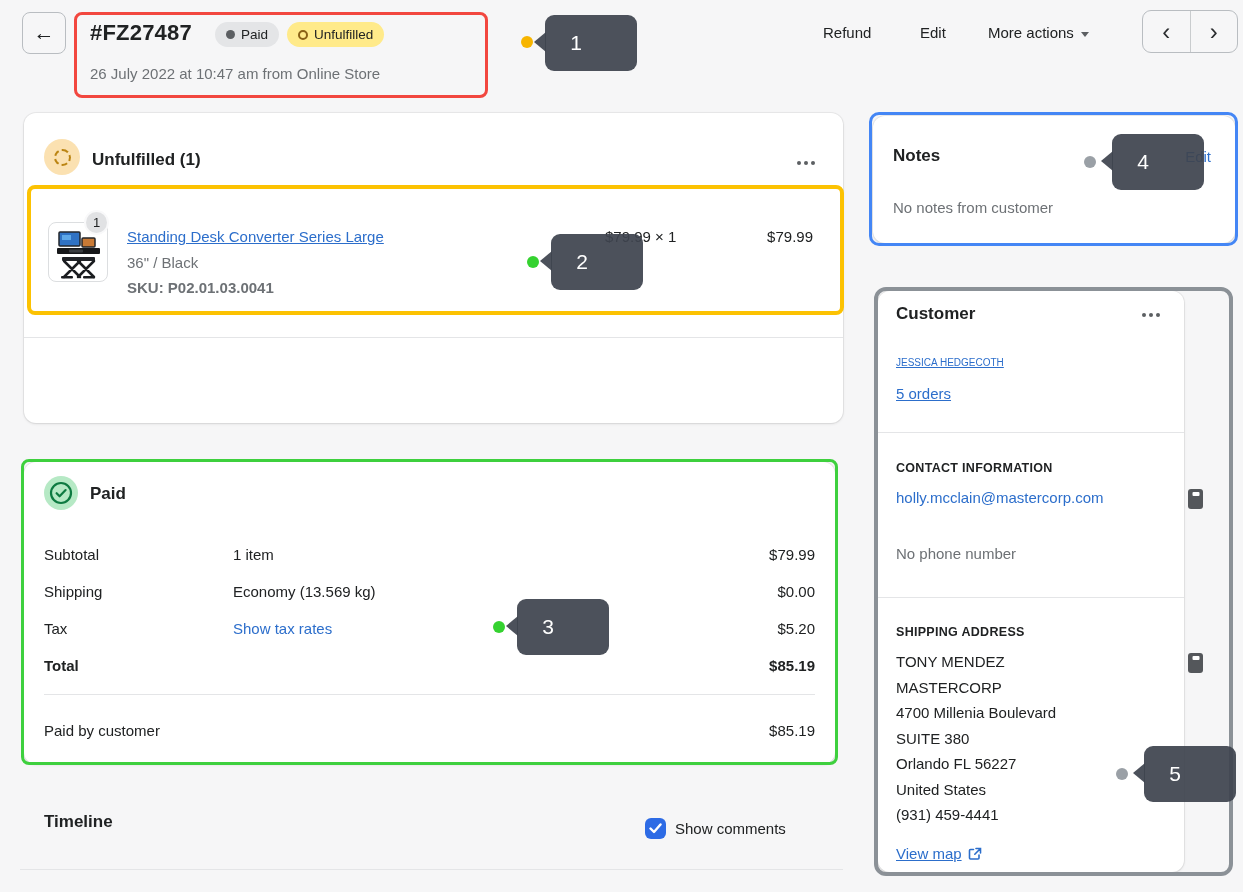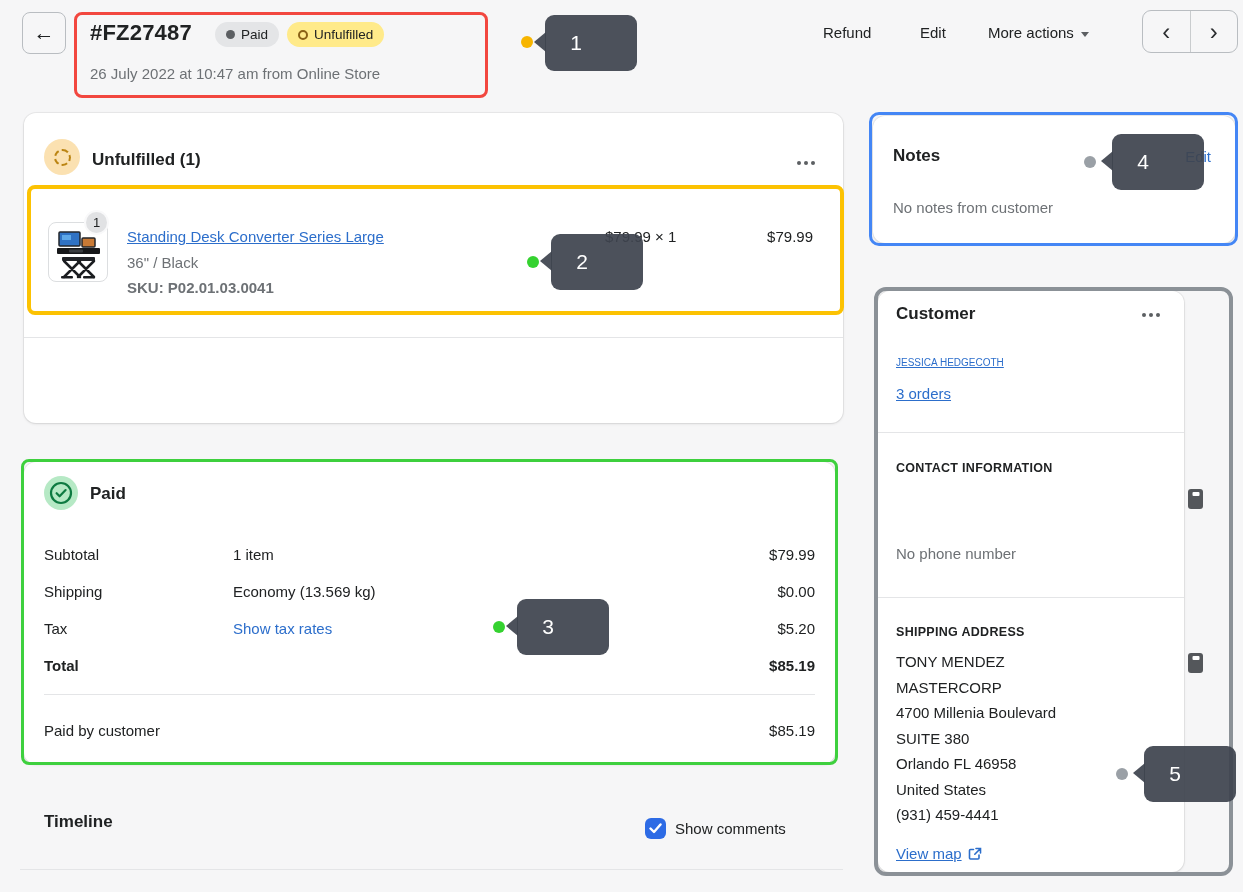--- a/index.html
+++ b/index.html
@@ -188,36 +188,37 @@
 </div>
 
 <div class="card" id="card-customer">
   <div class="abs card-title" style="left:18px; top:13px;">Customer</div>
   <div class="abs kebab" style="right:20px; top:18px;">
       <i></i>
       <i></i>
       <i></i>
     </div>
   <a class="abs link u" style="left:18px; top:66px; font-size:10px;">JESSICA HEDGECOTH</a>
-  <a class="abs link u" style="left:18px; top:94px; font-size:15px;">3 orders</a>
+  <a class="abs link u" style="left:18px; top:94px; font-size:15px;">5 orders</a>
 
   <div class="divider" style="left:0; right:0; top:141px;"></div>
   <div class="abs sec-heading" style="left:18px; top:170px;">CONTACT INFORMATION</div>
+  <a class="abs link" style="left:18px; top:196px; width:232px; font-size:15px; line-height:22px; word-break:break-all;">holly.mcclain@mastercorp.com</a>
   <div class="clipboard" style="left:310px; top:198px;"></div>
   <div class="abs muted" style="left:18px; top:254px; font-size:15px;">No phone number</div>
 
   <div class="divider" style="left:0; right:0; top:306px;"></div>
   <div class="abs sec-heading" style="left:18px; top:334px;">SHIPPING ADDRESS</div>
   <div class="clipboard" style="left:310px; top:362px;"></div>
   <div class="abs" style="left:18px; top:358px;">
     <div class="addr-line">TONY MENDEZ</div>
     <div class="addr-line">MASTERCORP</div>
     <div class="addr-line">4700 Millenia Boulevard</div>
     <div class="addr-line">SUITE 380</div>
-    <div class="addr-line">Orlando FL 46958</div>
+    <div class="addr-line">Orlando FL 56227</div>
     <div class="addr-line">United States</div>
     <div class="addr-line">(931) 459-4441</div>
   </div>
   <a class="abs link u" style="left:18px; top:554px; font-size:15px; display:flex; align-items:center; gap:6px;">
     <span>View map</span>
     <svg width="14" height="14" viewBox="0 0 14 14">
       <path d="M5.5 2.5 H2.5 A1 1 0 0 0 1.5 3.5 V11 A1 1 0 0 0 2.5 12 H10 A1 1 0 0 0 11 11 V8" fill="none" stroke="#2c6ecb" stroke-width="1.6" stroke-linecap="round"></path>
       <path d="M8 1.5 H12.5 V6 M12.2 1.8 L6.8 7.2" fill="none" stroke="#2c6ecb" stroke-width="1.6" stroke-linecap="round"></path>
     </svg>
   </a>

